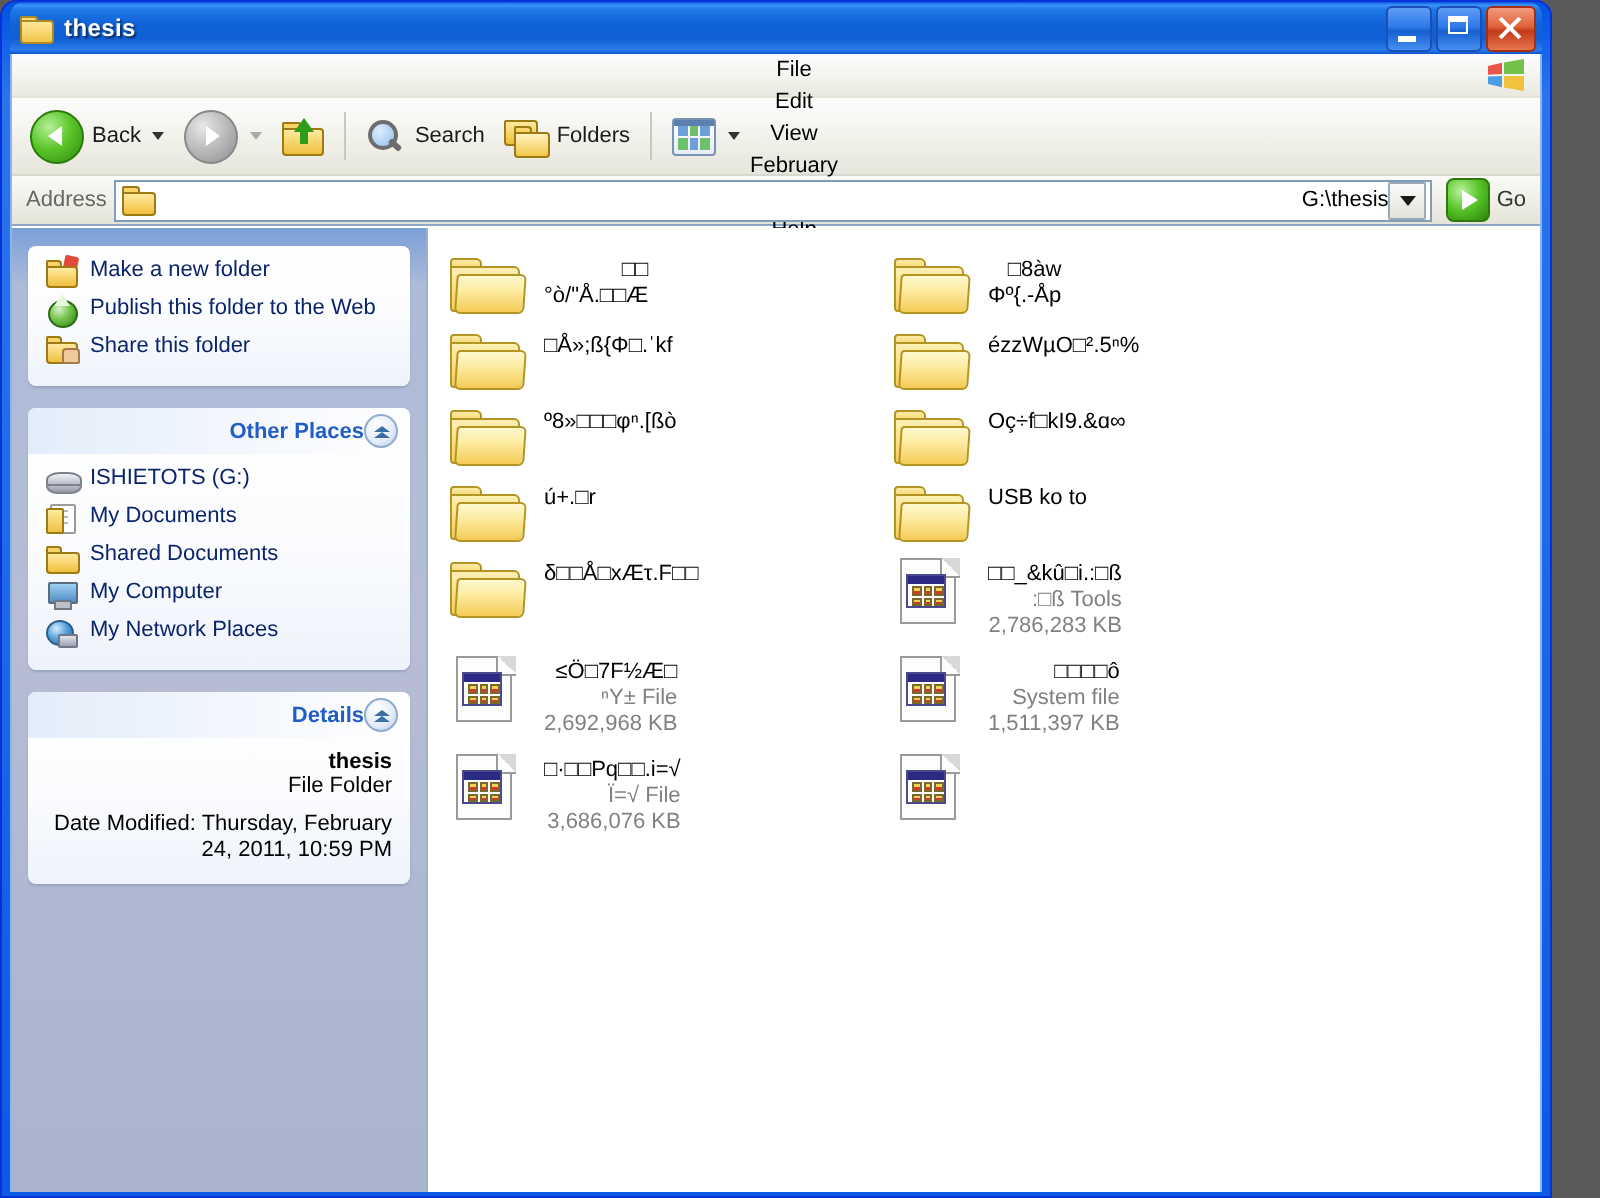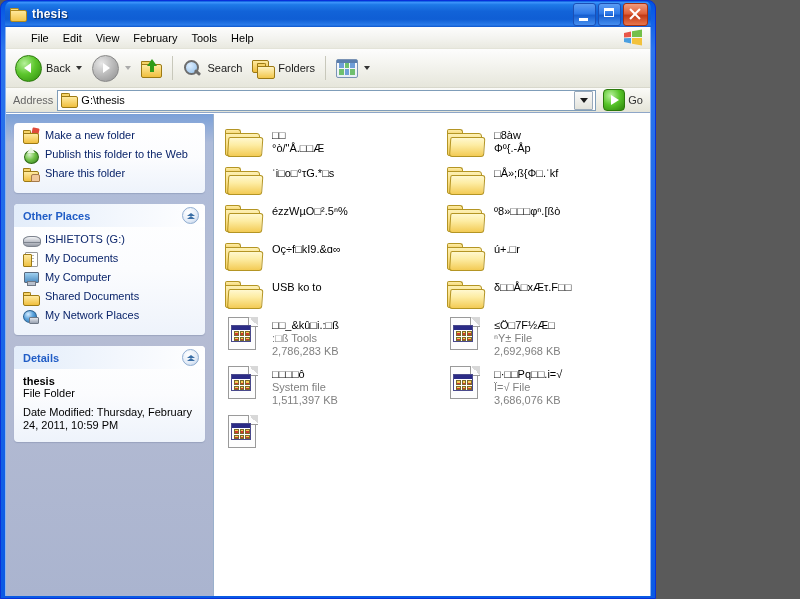--- a/index.html
+++ b/index.html
@@ -9,28 +9,29 @@
   }
   body {
     font-family: "Liberation Sans", sans-serif;
     font-size: 11px;
     -webkit-font-smoothing: none;
   }
 
   
   .window {
     position: relative;
-    width: 656px;
+    width: 776px;
     height: 599px;
     box-sizing: border-box;
     background: linear-gradient(to bottom, #0054e3 0%, #2b74ec 8%, #0a5ae4 100%);
     border: 1px solid #0831d9;
     border-radius: 8px 8px 0 0;
     overflow: hidden;
     padding: 0 4px 4px 4px;
+    text-align: right;
   }
 
   
   .titlebar {
     height: 26px;
     display: flex;
     align-items: center;
     background: linear-gradient(to bottom,
        #0757de 0%, #3d94fb 6%, #1e7ae8 14%,
        #1263d8 40%, #0f5ed4 70%, #2a7bea 92%, #0c56cd 100%);
@@ -116,20 +117,21 @@
 
   
   .menubar {
     height: 21px;
     background: linear-gradient(to bottom, #fdfdfd 0%, #f3f3ef 55%, #e9e9e0 100%);
     display: flex;
     align-items: center;
     padding-left: 18px;
     border-bottom: 1px solid #e3e3d8;
     position: relative;
+    flex-direction: column;
   }
   .menu-item {
     padding: 2px 7px;
     font-size: 11px;
     color: #000;
     cursor: default;
   }
   .menu-flag {
     position: absolute; right: 6px; top: 2px;
     width: 22px; height: 17px;
@@ -783,32 +785,32 @@
               <span class="side-ico ic-mydocs">
                 <span class="page"></span>
                   <span class="ln"></span>
                   <span class="ln"></span>
                   <span class="ln"></span>
                   <span class="fold"></span>
               </span>
               <span class="side-item-label">My Documents</span>
             </div>
             <div class="side-item">
+              <span class="side-ico ic-shared">
+                <span class="t"></span>
+                  <span class="b"></span>
+              </span>
+              <span class="side-item-label">Shared Documents</span>
+            </div>
+            <div class="side-item">
               <span class="side-ico ic-computer">
                 <span class="mon"></span>
                   <span class="base"></span>
               </span>
               <span class="side-item-label">My Computer</span>
-            </div>
-            <div class="side-item">
-              <span class="side-ico ic-shared">
-                <span class="t"></span>
-                  <span class="b"></span>
-              </span>
-              <span class="side-item-label">Shared Documents</span>
             </div>
             <div class="side-item">
               <span class="side-ico ic-network">
                 <span class="globe"></span>
                   <span class="pipe"></span>
               </span>
               <span class="side-item-label">My Network Places</span>
             </div>
           </div>
         </div>
@@ -855,30 +857,20 @@
               <span class="entry-text"><span class="entry-name">□8àw</span><br><span class="entry-name">Φº{.-Åp</span></span>
             </div>
             <div class="entry">
               <span class="entry-icon-wrap">
                 <span class="bigfolder">
                   <span class="tab"></span>
                   <span class="back"></span>
                   <span class="front"></span>
                 </span>
               </span>
-              <span class="entry-text"><span class="entry-name">ˈi□o□°τG.*□s</span></span>
-            </div>
-            <div class="entry">
-              <span class="entry-icon-wrap">
-                <span class="bigfolder">
-                  <span class="tab"></span>
-                  <span class="back"></span>
-                  <span class="front"></span>
-                </span>
-              </span>
               <span class="entry-text"><span class="entry-name">□Å»;ß{Φ□.ˈkf</span></span>
             </div>
             <div class="entry">
               <span class="entry-icon-wrap">
                 <span class="bigfolder">
                   <span class="tab"></span>
                   <span class="back"></span>
                   <span class="front"></span>
                 </span>
               </span>

